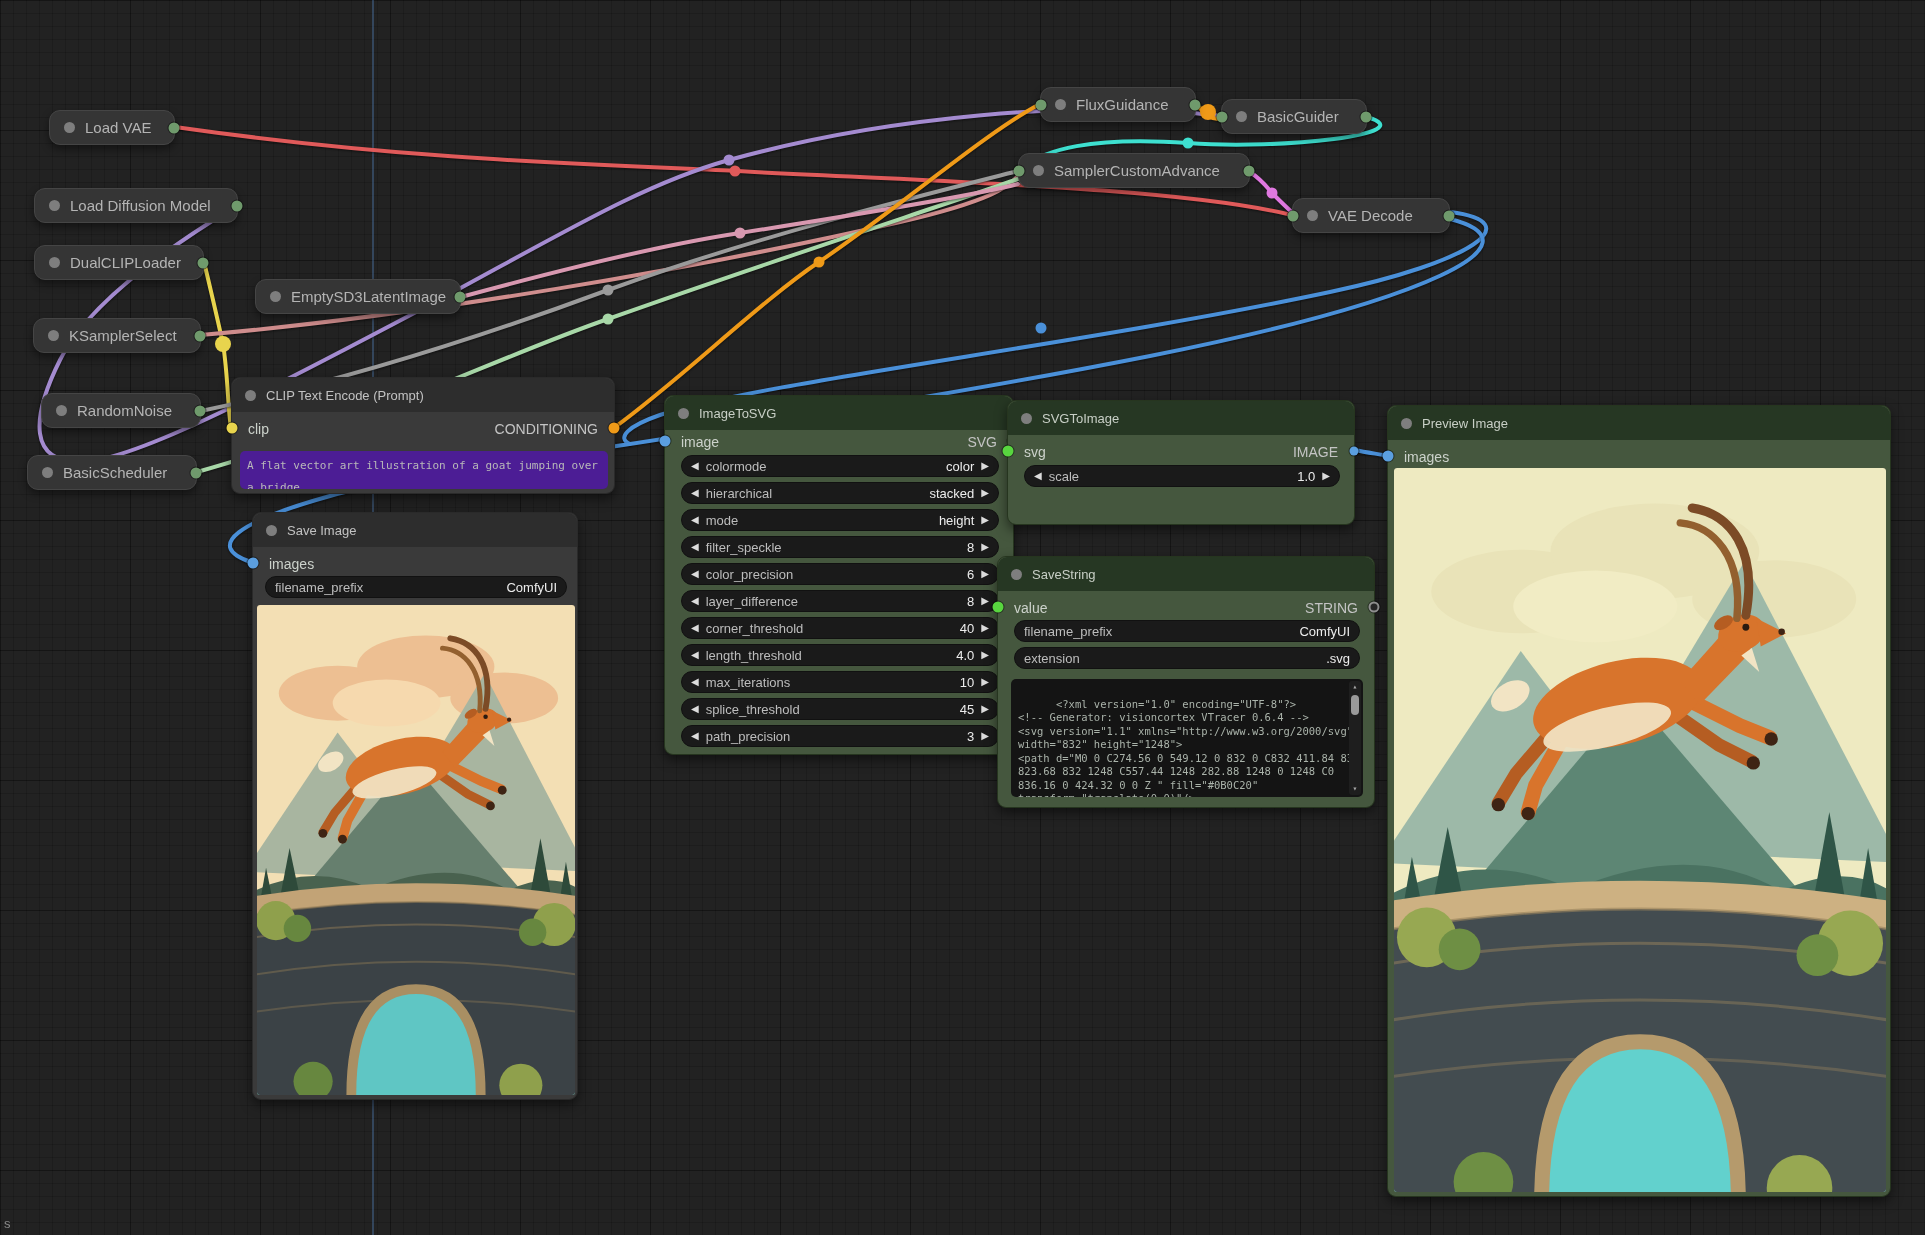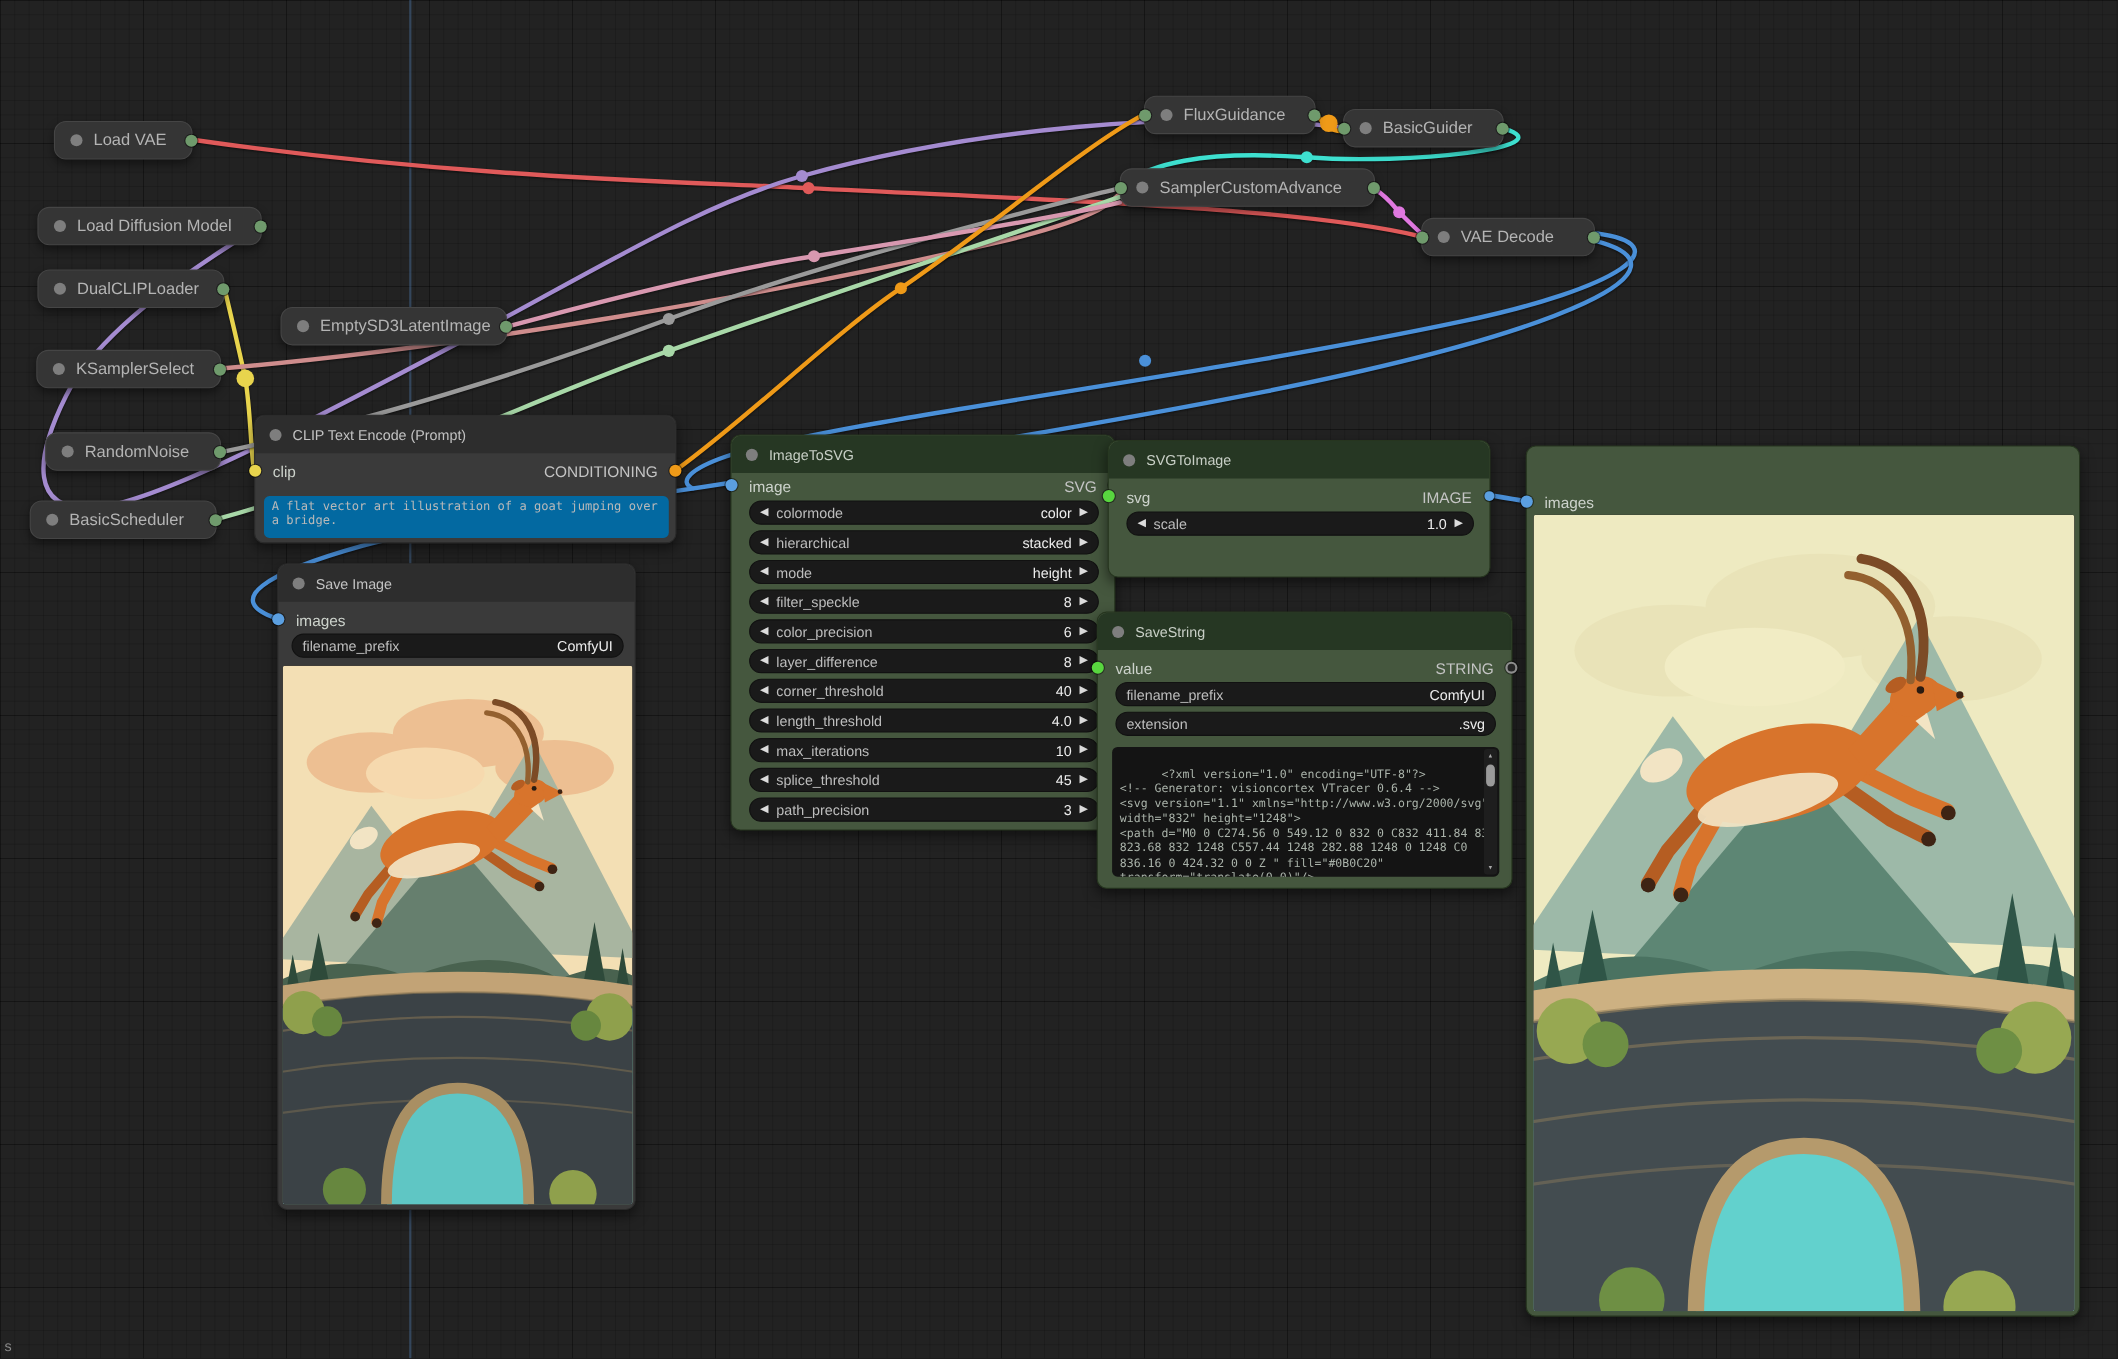--- a/index.html
+++ b/index.html
@@ -43,22 +43,22 @@
     padding:0 16px;color:#ccd2cb;font-size:14px;}
   .iorow .outlbl{color:#c4c4c4;}
   .widget{position:absolute;height:22px;background:#1a1a1a;border:1px solid #111;
     border-radius:12px;display:flex;align-items:center;color:#c9c9c9;font-size:13px;
     padding:0 9px;box-sizing:border-box;gap:7px;}
   .widget .arr{color:#dcdcdc;font-size:10px;line-height:1;}
   .widget .wname{color:#bdbdbd;margin-right:auto;white-space:nowrap;}
   .widget .wval{color:#ececec;white-space:nowrap;}
   .widget.text .wname{margin-right:0;}
   .widget.text{justify-content:space-between;}
-  .promptbox{position:absolute;background:#0369a1;border-radius:5px;color:#b9b9b9;
-    font-family:"DejaVu Sans Mono", monospace;font-size:11px;line-height:12px;
+  .promptbox{position:absolute;background:#4c1d95;border-radius:5px;color:#b9b9b9;
+    font-family:"DejaVu Sans Mono", monospace;font-size:11px;line-height:22px;
     padding:4px 7px;box-sizing:border-box;overflow:hidden;}
   .codebox{position:absolute;background:#141414;border-radius:5px;color:#aab3aa;
     font-family:"DejaVu Sans Mono", monospace;font-size:10.5px;line-height:13.5px;
     padding:5px 18px 5px 7px;box-sizing:border-box;overflow:hidden;white-space:pre;}
   .sbar{position:absolute;top:2px;bottom:2px;right:2px;width:12px;background:#1e1e1e;border-radius:3px;}
   .sbar .thumb{position:absolute;top:14px;left:2px;width:8px;height:20px;background:#9a9a9a;border-radius:4px;}
   .sbar .up,.sbar .dn{position:absolute;left:0;width:12px;text-align:center;color:#a8a8a8;font-size:8px;line-height:10px;}
   .sbar .up{top:1px}.sbar .dn{bottom:1px}
   .imgbox{position:absolute;overflow:hidden;border-radius:3px;background:#111;}
   .imgbox svg{display:block;width:100%;height:100%;}
@@ -391,20 +391,24 @@
 transform="translate(0,0)"/&gt;</span>
       <div class="sbar">
         <div class="up">▴</div>
         <div class="thumb"></div>
         <div class="dn">▾</div>
       </div>
     </div>
   </div>
 
   <div class="node green" style="left:1387px;top:405px;width:504px;height:792px">
+    <div class="ntitle">
+      <span class="tdot"></span>
+      <span>Preview Image</span>
+    </div>
     <div class="iorow" style="top:43px">
       <span>images</span>
     </div>
     <span class="port left p-blue" style="top:50px"></span>
     <div class="imgbox pal-preview" style="left:6px;top:62px;width:492px;height:724px">
       <svg viewBox="0 0 330 500" preserveAspectRatio="xMidYMid slice">
           <use href="#goat-scene"></use>
         </svg>
     </div>
   </div>

